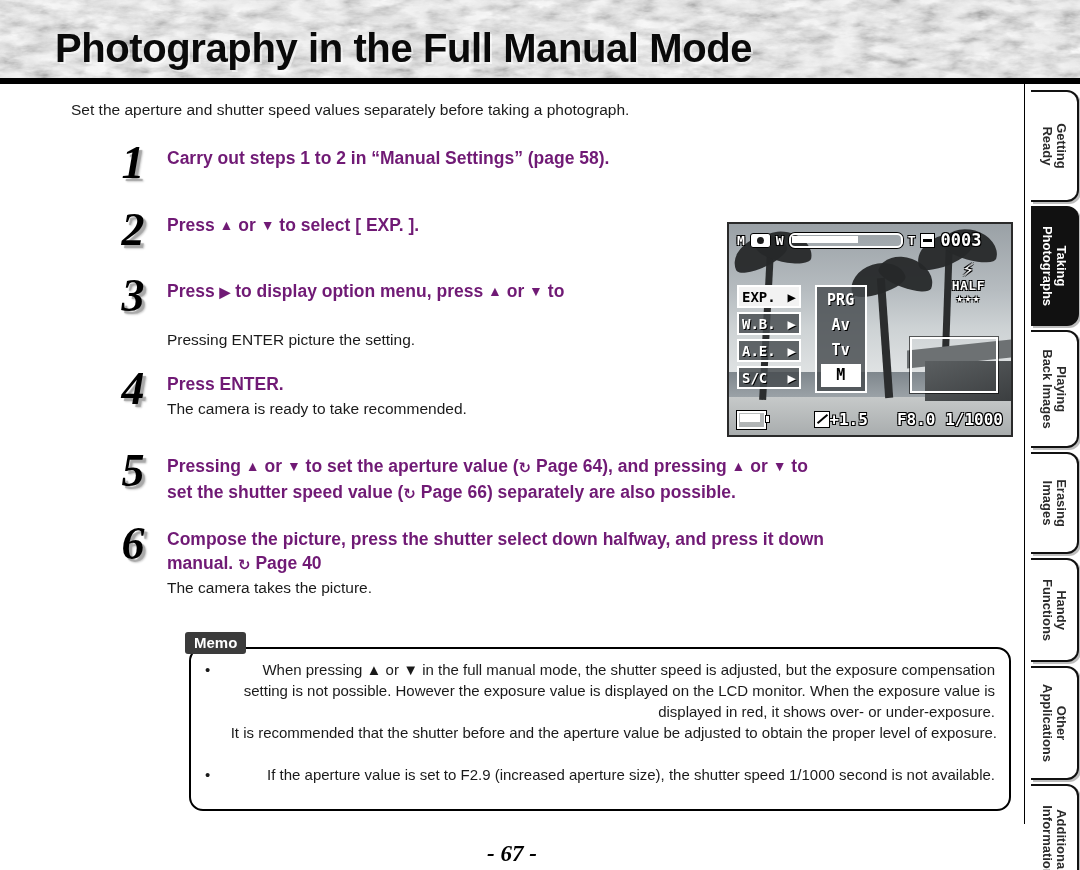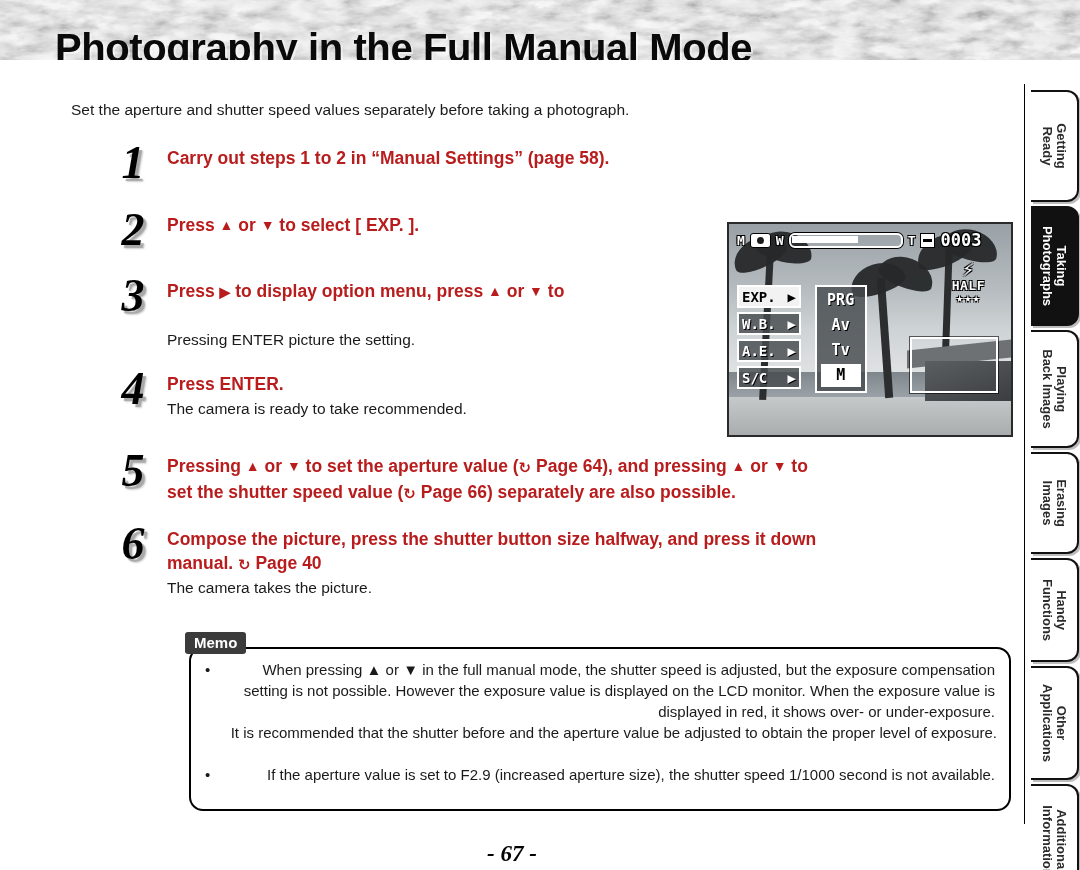--- a/index.html
+++ b/index.html
@@ -7,21 +7,21 @@
     width:1080px;height:870px;
     background:#ffffff;
     font-family:"Liberation Sans", sans-serif;
     color:#000;
     overflow:hidden;
     position:relative;
   }
 
   
   #header{
-    position:absolute;left:0;top:0;width:1080px;height:60px;
+    position:absolute;left:0;top:0;width:1080px;height:84px;
     overflow:hidden;
     background:#c9c9c9;
   }
   #header .tex{position:absolute;left:0;top:0;width:1080px;height:84px;}
   #header .rule{
     position:absolute;left:0;top:78px;width:1080px;height:6px;background:#000;
   }
   #header-title{
     position:absolute;left:55px;top:26px;
     font-size:40px;font-weight:bold;
@@ -53,21 +53,21 @@
     font-family:"Liberation Serif", serif;
     font-size:46px;font-weight:bold;font-style:italic;
     line-height:46px;
     color:#000;
     text-shadow:3px 3px 1px #a8a8a8, 4px 4px 2px #d6d6d6;
   }
   .steptext{
     position:absolute;left:62px;top:6px;
     font-size:17.5px;font-weight:bold;
     line-height:24px;
-    color:#b91c1c;
+    color:#701a75;
   }
   .substep{
     position:absolute;left:62px;
     font-size:15.5px;font-weight:normal;color:#1a1a1a;
     line-height:21px;
   }
   .tri{font-size:14px;line-height:1;vertical-align:1px;}
   .arrow{font-size:14px;line-height:1;vertical-align:0px;}
   .ret{font-family:"DejaVu Sans", sans-serif;font-size:15px;vertical-align:-1px;}
 
@@ -271,21 +271,21 @@
   <div class="substep" style="top:32px;width:560px;">The camera is ready to take recommended.</div>
 </div>
 
 <div class="step" style="left:105px;top:448px;width:910px;">
   <div class="stepnum">5</div>
   <div class="steptext" style="width:850px;"><span>Pressing </span><span class="tri">▲</span><span> or </span><span class="tri">▼</span><span> to set the aperture value (</span><span class="ret">↻</span><span> Page 64),  and pressing </span><span class="tri">▲</span><span> or </span><span class="tri">▼</span><span> to</span><br><span>set the shutter speed value (</span><span class="ret">↻</span><span> Page 66) separately are also possible.</span></div>
 </div>
 
 <div class="step" style="left:105px;top:521px;width:930px;">
   <div class="stepnum">6</div>
-  <div class="steptext" style="width:870px;"><span>Compose the picture, press the shutter button size halfway, and press it down</span><br><span>manual. </span><span class="ret">↻</span><span> Page 40</span></div>
+  <div class="steptext" style="width:870px;"><span>Compose the picture, press the shutter select down halfway, and press it down</span><br><span>manual. </span><span class="ret">↻</span><span> Page 40</span></div>
   <div class="substep" style="top:56px;width:560px;">The camera takes the picture.</div>
 </div>
 
 <div id="lcd">
   <div class="sky"></div>
   <div class="sea"></div>
   <div class="sand"></div>
 
   <div class="trunk" style="left:34px;top:28px;width:7px;height:148px;transform:rotate(3deg);"></div>
   <div class="trunk" style="left:152px;top:54px;width:8px;height:120px;transform:rotate(-4deg);"></div>
@@ -339,20 +339,32 @@
   </div>
 
   <div class="osd" id="lcd-flash">
     <div id="flash-bolt">⚡</div>
     <div id="half-label">HALF</div>
     <div id="stars">★★★</div>
   </div>
 
   <div id="afbox"></div>
 
+  <div class="osd" id="lcd-bottom">
+    <span class="batt">
+        <i></i>
+      </span>
+    <span style="width:50px;"></span>
+    <span class="evicon"></span>
+    <span>+1.5</span>
+    <span style="width:30px;"></span>
+    <span>F8.0</span>
+    <span style="width:10px;"></span>
+    <span>1/1000</span>
+  </div>
 </div>
 
 <div id="memo-box"></div>
 <div id="memo-tab">Memo</div>
 
 <div class="memo-li" style="left:205px;top:659px;width:790px;">
   <span class="bl">•</span>
   <span class="bt">When pressing ▲ or ▼ in the full manual mode, the shutter speed is adjusted, but the exposure compensation setting is not possible. However the exposure value is displayed on the LCD monitor. When the exposure value is displayed in red, it shows over- or under-exposure.</span>
 </div>
 <div class="memo-li" style="left:222px;top:722px;width:775px;">

